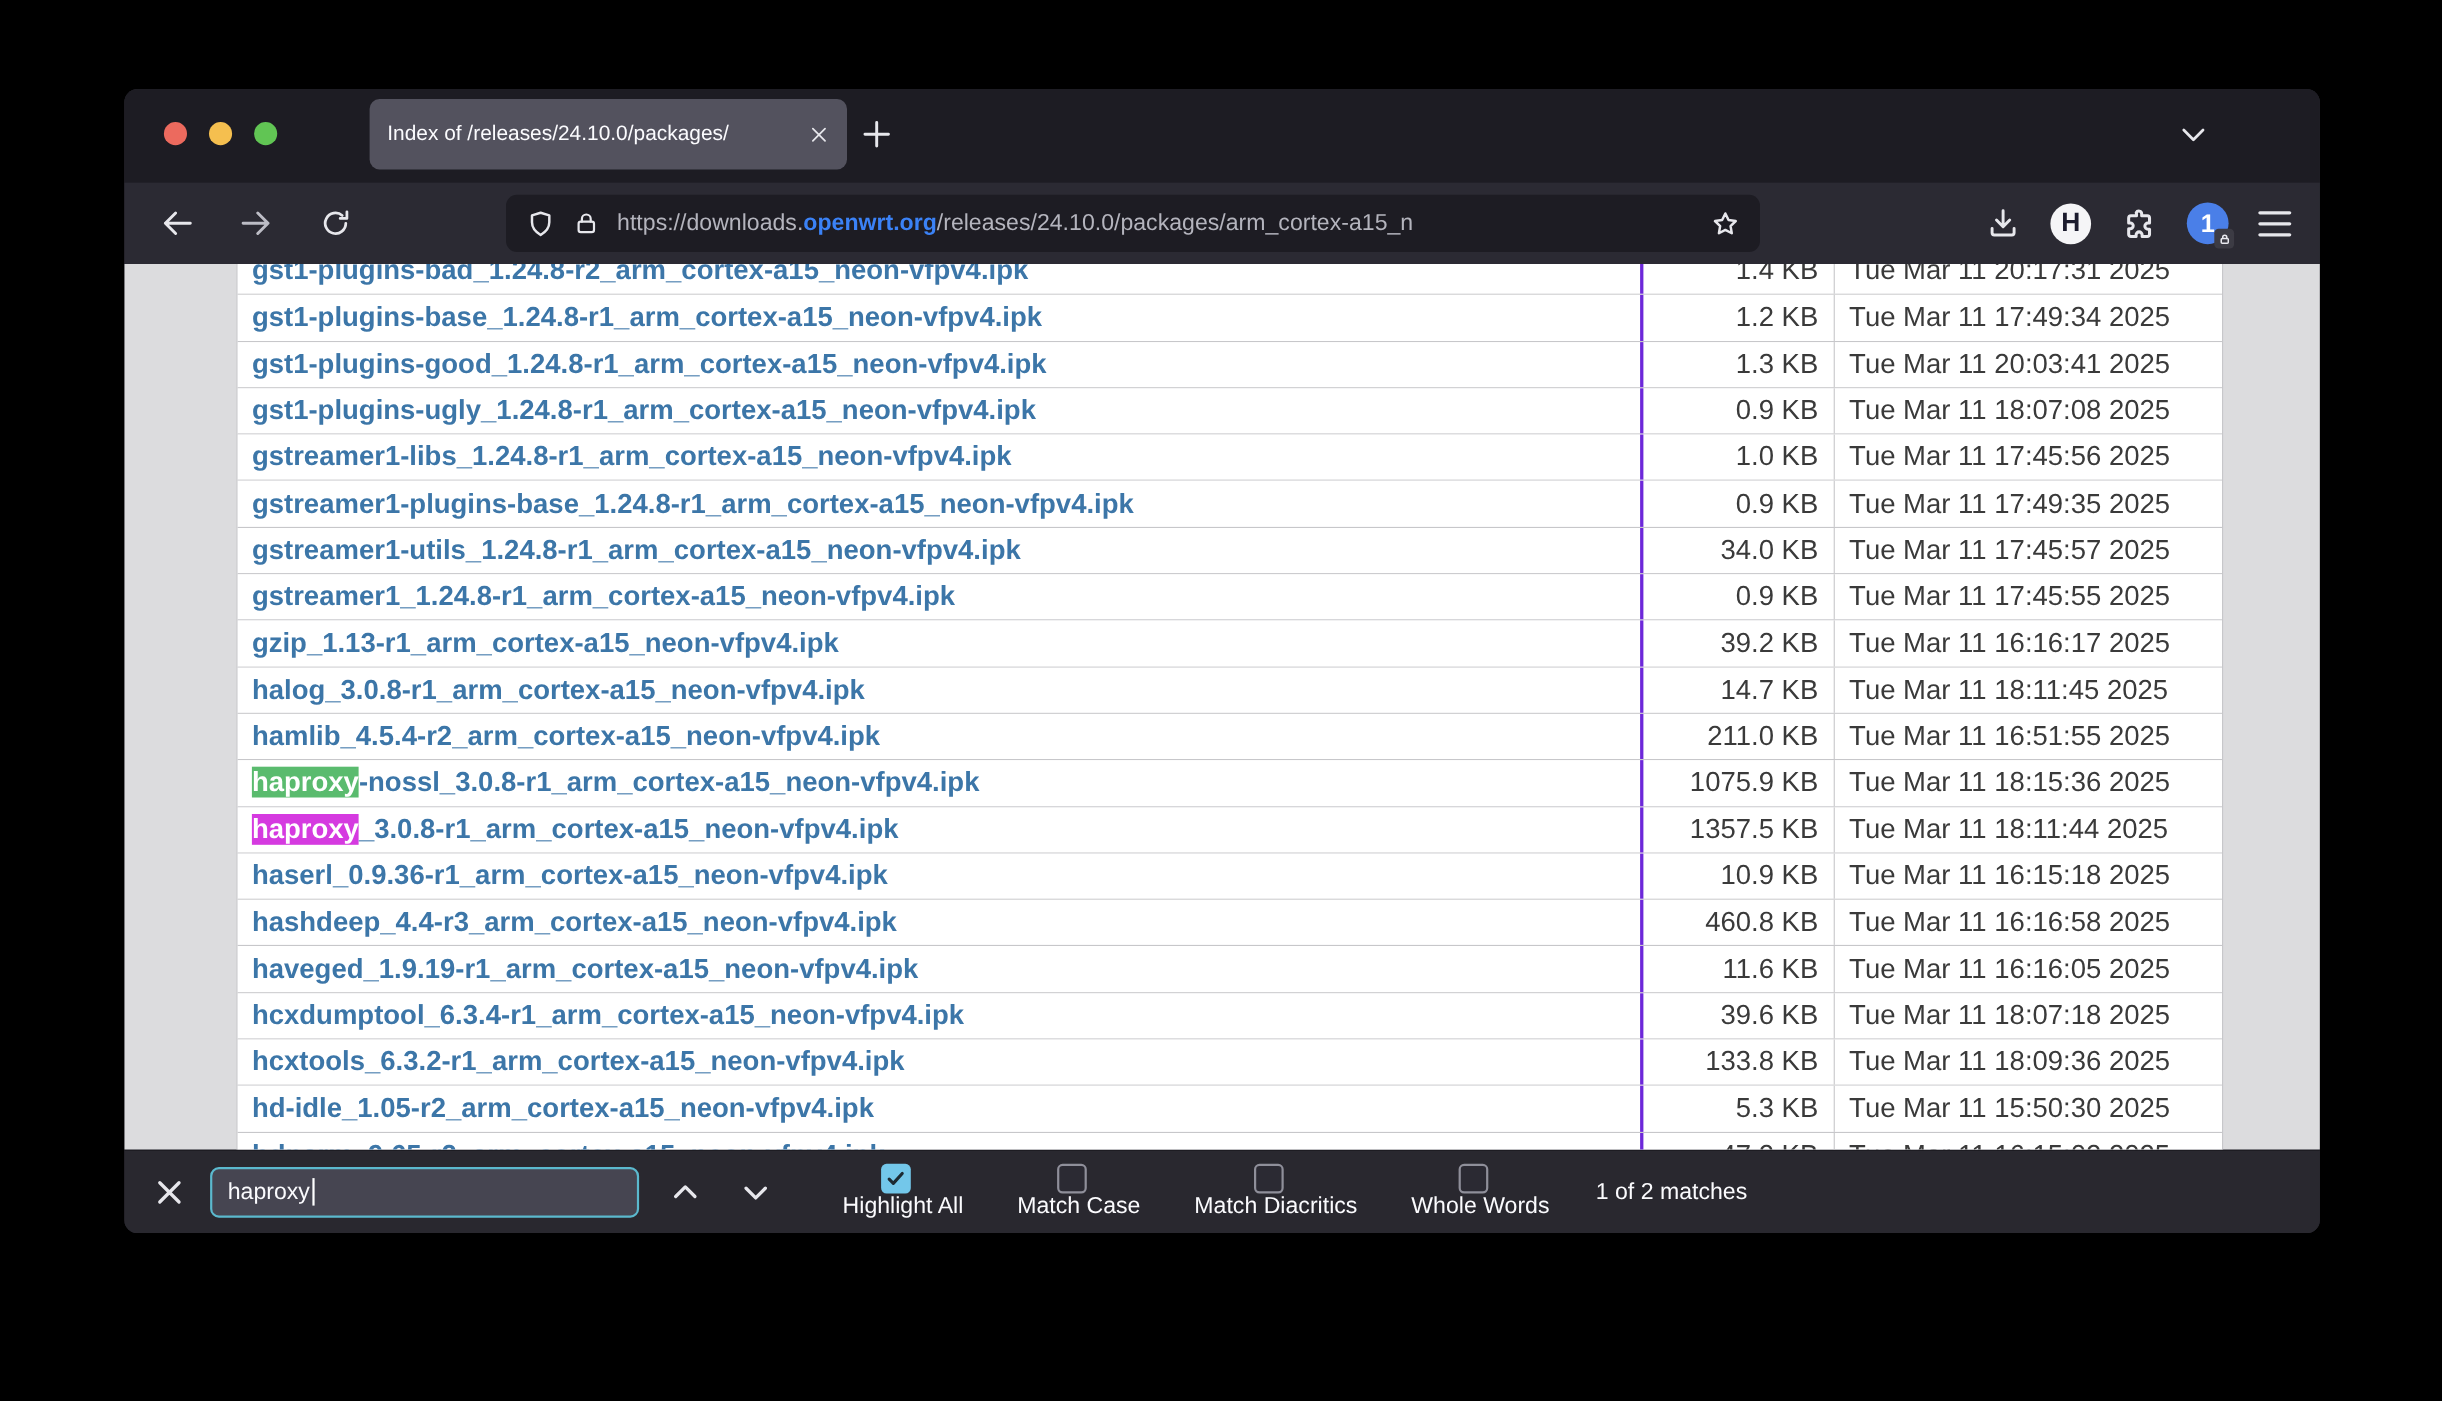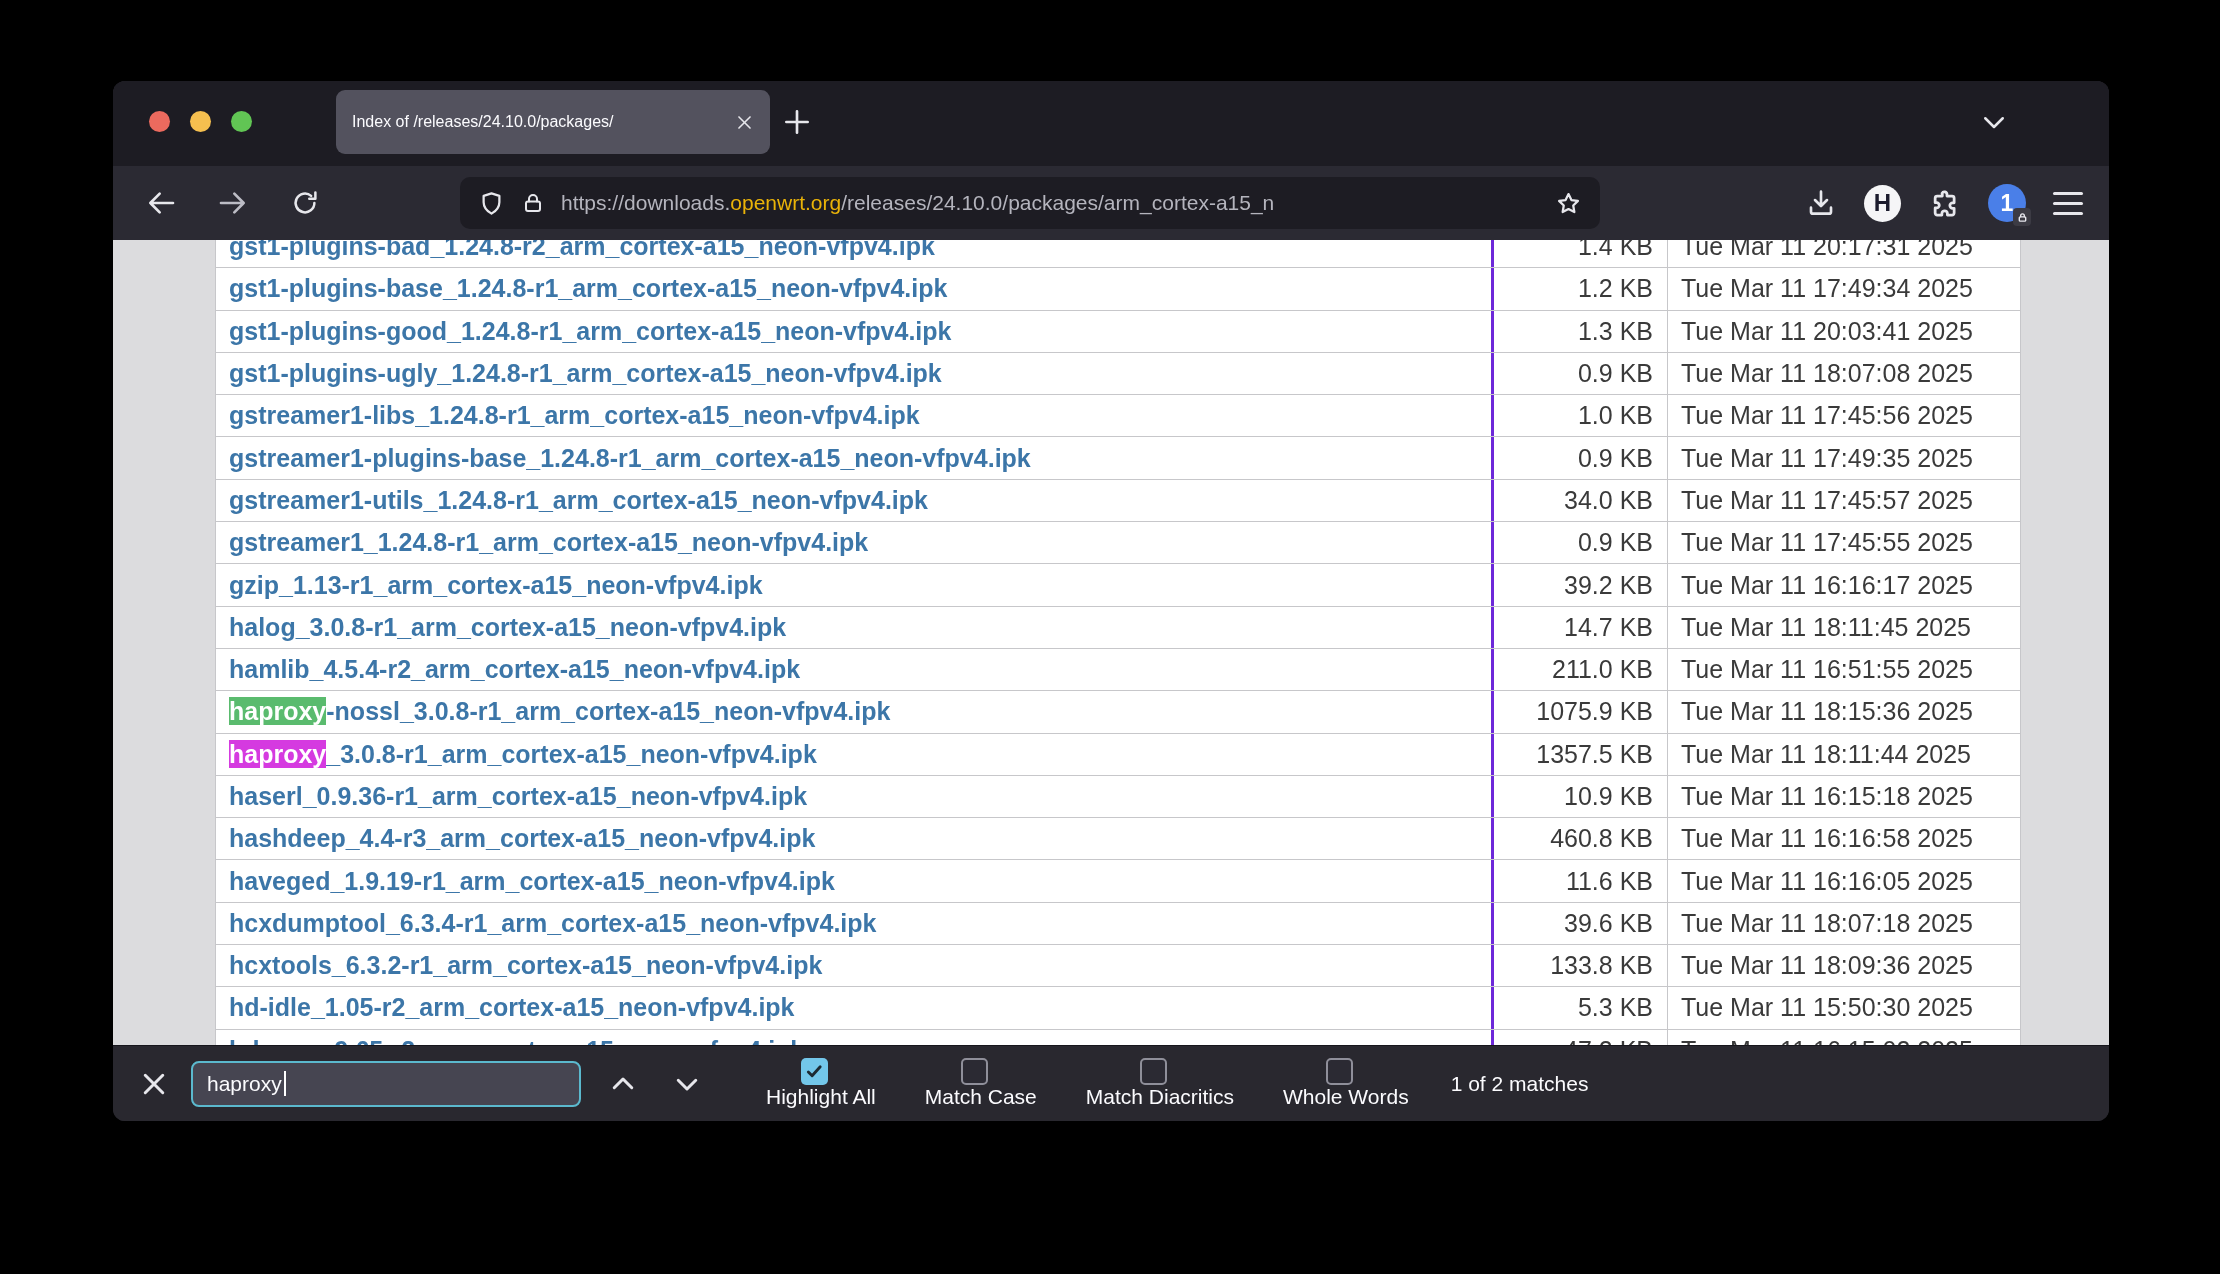--- a/index.html
+++ b/index.html
@@ -14,40 +14,40 @@
     display:flex;flex-direction:column;
   }
   
   .titlebar{height:85px;background:#1d1c23;position:relative;flex:0 0 auto;}
   .traffic{position:absolute;left:36px;top:30px;display:flex;gap:20px;}
   .dot{width:21px;height:21px;border-radius:50%;}
   .dot.red{background:#ec6a5e;} .dot.yellow{background:#f5bf4f;} .dot.green{background:#61c554;}
   .tab{
     position:absolute;left:223px;top:9px;width:434px;height:64px;background:#53525e;
     border-radius:9px;display:flex;align-items:center;padding:0 16px;box-sizing:border-box;
-    color:#fbfbfe;font-size:16px;
+    color:#fbfbfe;font-size:19px;
   }
   .tab-label{flex:1;white-space:nowrap;overflow:hidden;
     -webkit-mask-image:linear-gradient(90deg,#000 88%,transparent);
             mask-image:linear-gradient(90deg,#000 88%,transparent);}
   .icon-btn{display:flex;align-items:center;justify-content:center;background:none;border:none;padding:0;cursor:default;}
   .newtab{position:absolute;left:668px;top:25px;}
   .tablist-chevron{position:absolute;right:100px;top:26px;}
   svg.s{stroke:#e7e7ec;fill:none;stroke-width:2;stroke-linecap:round;stroke-linejoin:round;}
   
   .navbar{height:74px;background:#2b2a33;display:flex;align-items:center;padding:0 24px;flex:0 0 auto;}
   .navbtn{width:48px;height:48px;display:flex;align-items:center;justify-content:center;margin-right:24px;border-radius:6px;}
   .urlbar{
     margin-left:107px;width:1140px;height:52px;background:#1d1c23;border-radius:10px;
     display:flex;align-items:center;padding:0 18px;box-sizing:border-box;gap:16px;
   }
   .url-text{flex:1;font-size:21px;white-space:nowrap;overflow:hidden;color:#b4b4bd;
     -webkit-mask-image:linear-gradient(90deg,#000 92%,transparent);
             mask-image:linear-gradient(90deg,#000 92%,transparent);}
-  .url-text .domain{color:#eab308;}
+  .url-text .domain{color:#3b82f6;font-weight:bold;}
   .right-icons{margin-left:auto;display:flex;align-items:center;gap:27px;margin-right:2px;}
   .circle-ext{width:37px;height:37px;border-radius:50%;background:#f5f5f7;color:#1c1c2e;
     font-weight:bold;font-size:24px;display:flex;align-items:center;justify-content:center;}
   .opw{position:relative;width:38px;height:38px;border-radius:50%;background:#4a7fe8;color:#fff;
     font-weight:bold;font-size:23px;display:flex;align-items:center;justify-content:center;}
   .opw .badge{position:absolute;right:-5px;bottom:-4px;width:18px;height:18px;border-radius:4px;
     background:#3c3b44;display:flex;align-items:center;justify-content:center;}
   .burger{display:flex;flex-direction:column;gap:7px;}
   .burger div{width:30px;height:3px;background:#e7e7ec;border-radius:2px;}
   

